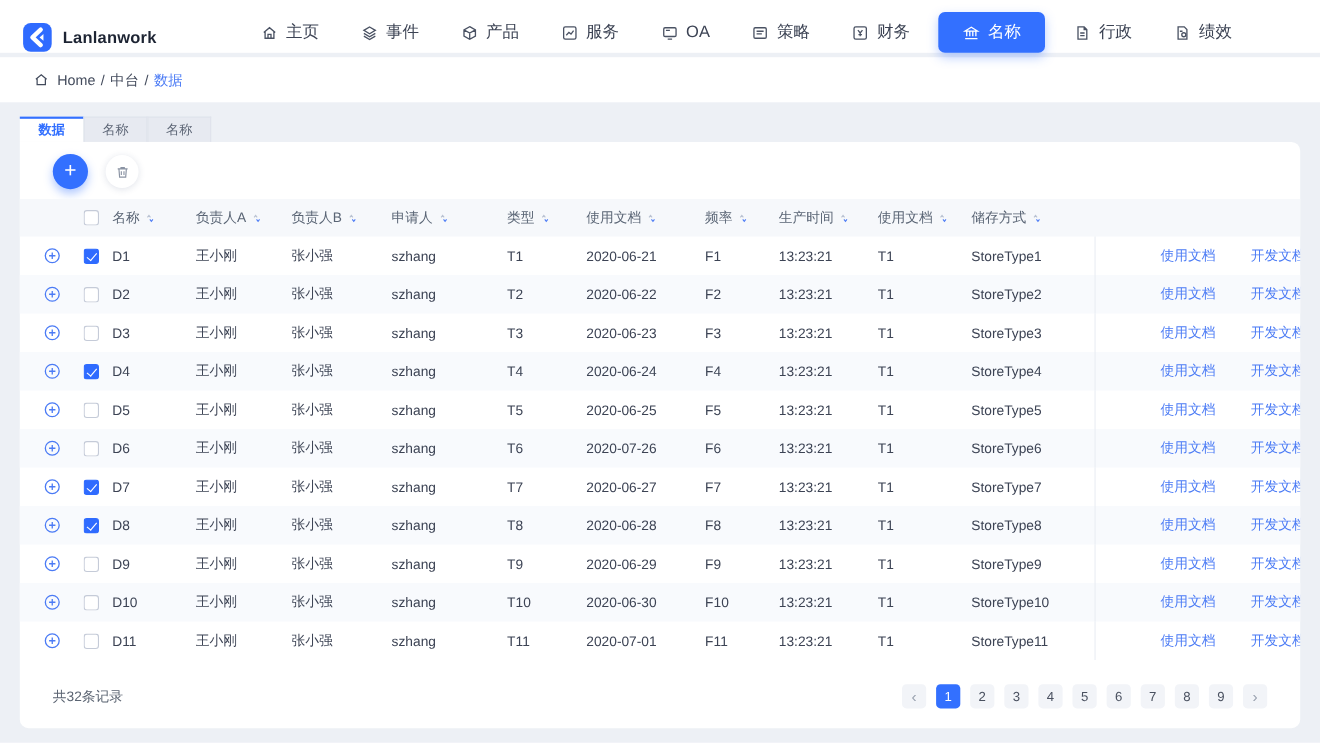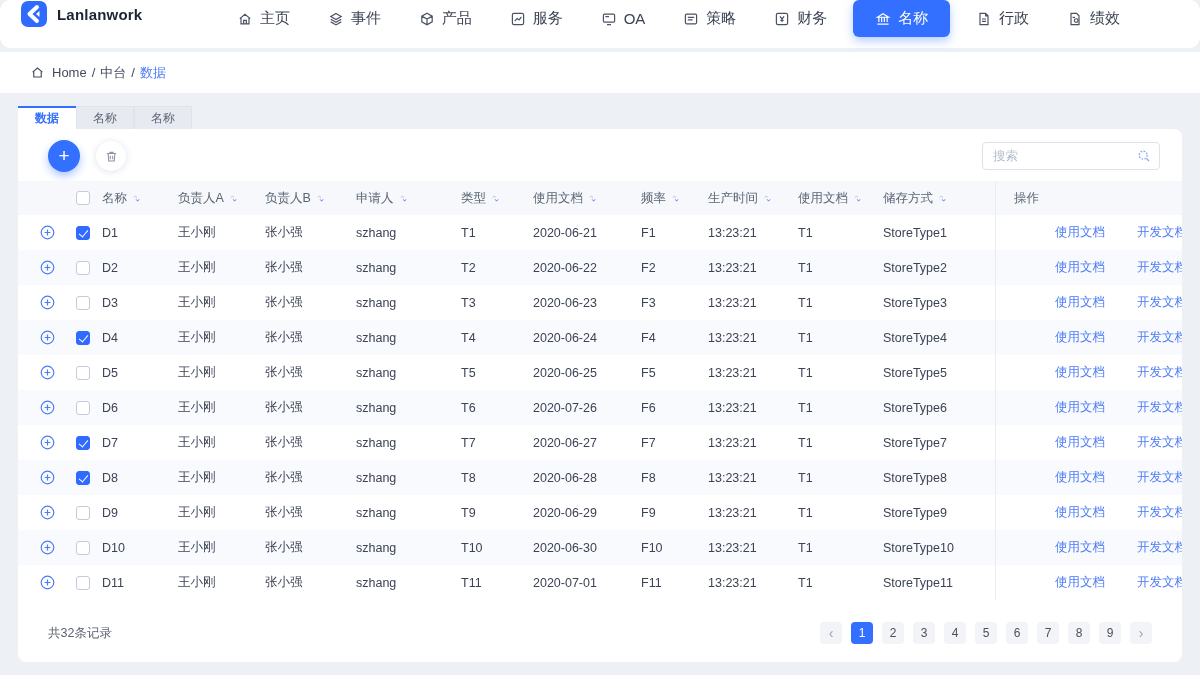--- a/index.html
+++ b/index.html
@@ -2,21 +2,21 @@
 <html style="--primary: #3370ff; --dot: #2fc25b;"><head>
 <meta charset="utf-8">
 <style>
   * { margin:0; padding:0; box-sizing:border-box; }
   html,body { width:1200px; height:675px; overflow:hidden;
     font-family:"Liberation Sans","DejaVu Sans",sans-serif;
     background:#edf0f5; color:#3c4354; }
   svg { display:block; }
 
   
-  .navbar { height:48px; background:#fff; display:flex; align-items:flex-start; padding:0 28px 0 20px;border-radius:11px; }
+  .navbar { height:48px; background:#fff; display:flex; align-items:flex-end; padding:0 28px 0 20px; }
   .logo { display:flex; align-items:center; gap:9px; width:150px; }
   .logo-name { font-weight:bold; font-size:15px; color:#1d2433; letter-spacing:.2px; }
   .nav-items { flex:1; display:flex; align-items:center; justify-content:space-between; margin:0 40px 0 55px; }
   .nav-item { display:flex; align-items:center; gap:7px; font-size:15px; color:#3c4354; cursor:pointer; padding:7px 12px; border-radius:6px; white-space:nowrap; }
   .nav-item svg { width:16px; height:16px; stroke:#4a5263; }
   .nav-item.active { background:var(--primary,#3370ff); color:#fff; box-shadow:0 4px 10px rgba(51,112,255,.35); padding:9px 22px; }
   .nav-item.active svg { stroke:#fff; }
 
   
   .subbar { height:41px; background:#fff; margin-top:4px; display:flex; align-items:center; padding:0 22px 0 30px; }
@@ -177,27 +177,20 @@
 </div>
 
 <div class="card">
   <div class="toolbar">
     <button class="btn-add">+</button>
     <button class="btn-del">
       <svg viewBox="0 0 20 20" fill="none" stroke-width="1.4">
           <path d="M4 6 H16 M8 6 V4.5 H12 V6 M5.5 6 L6.3 16 H13.7 L14.5 6 M8.4 9 V13.5 M11.6 9 V13.5"></path>
         </svg>
     </button>
-    <div class="search-wrap">
-      <input type="text" placeholder="搜索" style="">
-      <svg class="mag" viewBox="0 0 20 20" fill="none" stroke="#7ea4f8" stroke-width="1.5">
-          <circle cx="9" cy="9" r="5" stroke-dasharray="2.2 1.7"></circle>
-          <path d="M13 13 L16.2 16.2"></path>
-        </svg>
-    </div>
   </div>
 
   <div class="table">
     <div class="tr head">
       <div class="th expandc"></div>
       <div class="th cbcell">
         <span class="cb"></span>
       </div>
       <div class="th c0">
           <span>名称</span>
@@ -262,23 +255,20 @@
             <path d="M9.5 11.6 L12 14.8 L14.5 11.6" fill="none" stroke="#4b7bf5" stroke-width="1.8"></path>
           </svg>
         </div>
         <div class="th c9">
           <span>储存方式</span>
           <svg class="sort" viewBox="0 0 20 20">
             <path d="M5.5 8.4 L8 5.2 L10.5 8.4" fill="none" stroke="#b9c2d2" stroke-width="1.8"></path>
             <path d="M9.5 11.6 L12 14.8 L14.5 11.6" fill="none" stroke="#4b7bf5" stroke-width="1.8"></path>
           </svg>
         </div>
-        <div class="th actc">
-        <span>操作</span>
-      </div>
     </div>
     <div>
         <div class="tr">
           <div class="td expandc">
             <svg class="expand-btn" viewBox="0 0 20 20" fill="none" stroke="#4b7bf5" stroke-width="1.4">
               <circle cx="10" cy="10" r="7.4"></circle>
               <path d="M10 6.6 V13.4 M6.6 10 H13.4"></path>
             </svg>
           </div>
           <div class="td cbcell">

